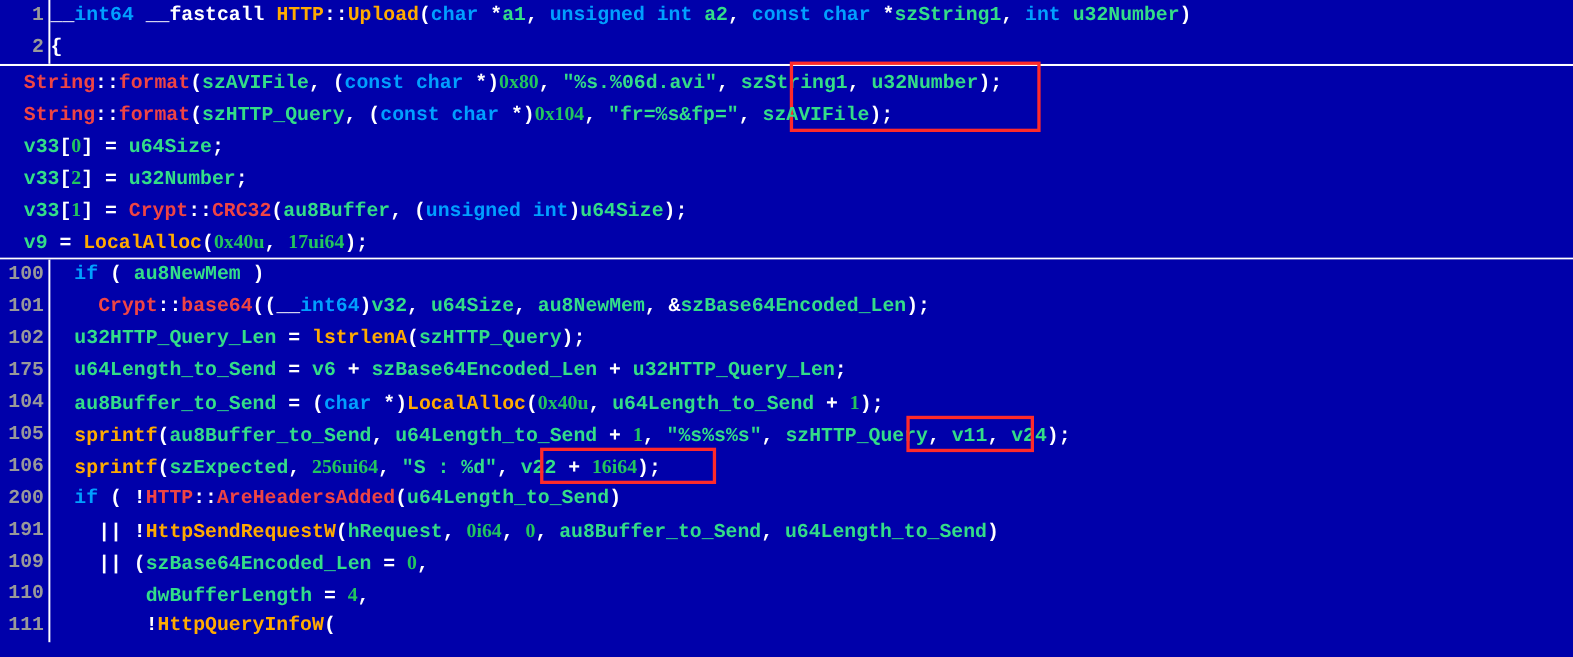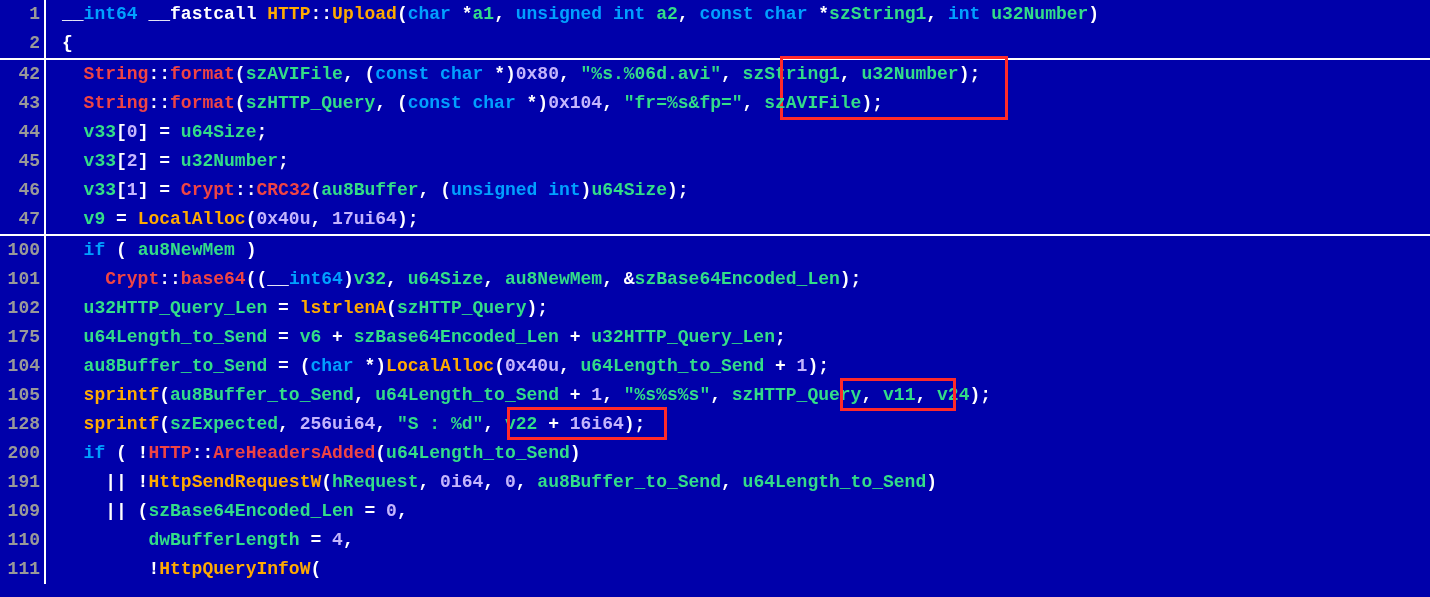--- a/index.html
+++ b/index.html
@@ -29,36 +29,36 @@
       width: 46px;
       flex-shrink: 0;
     }
     .gutter .ln {
       display: block;
       height: 29px;
       line-height: 29px;
     }
     .code {
       background: #0000aa;
-      padding-left: 16px;
+      padding-left: 0;
       flex: 1;
       white-space: pre;
       position: relative;
     }
     .code .line {
       display: block;
       height: 29px;
       line-height: 29px;
       position: relative;
     }
     .c-default { color: #ffffff; }
     .c-type    { color: #00a0ff; }
     .c-func    { color: #ef4444; }
     .c-var     { color: #33dd88; }
-    .c-num     { color: #c4b5fd; }
+    .c-num     { color: #22c55e; font-family: Liberation Serif, serif; }
     .c-str     { color: #33dd88; }
     .c-local   { color: #ffaa00; }
     .c-brace   { color: #ffffff; }
     .hl-box {
       position: absolute;
       border: 3px solid #ff2a2a;
       pointer-events: none;
     }
   </style>
 </head>
@@ -66,39 +66,31 @@
 
 <div id="root">
     <div class="code-block">
       <div class="gutter">
         <span class="ln">1</span>
         <span class="ln">2</span>
       </div>
       <div class="code"><span class="line"><span class="c-default">__</span><span class="c-type">int64</span><span class="c-default"> __fastcall </span><span class="c-local">HTTP</span><span class="c-default">::</span><span class="c-local">Upload</span><span class="c-default">(</span><span class="c-type">char</span><span class="c-default"> *</span><span class="c-var">a1</span><span class="c-default">, </span><span class="c-type">unsigned</span><span class="c-default"> </span><span class="c-type">int</span><span class="c-default"> </span><span class="c-var">a2</span><span class="c-default">, </span><span class="c-type">const</span><span class="c-default"> </span><span class="c-type">char</span><span class="c-default"> *</span><span class="c-var">szString1</span><span class="c-default">, </span><span class="c-type">int</span><span class="c-default"> </span><span class="c-var">u32Number</span><span class="c-default">)</span></span><span class="line"><span class="c-brace">{</span></span></div>
     </div>
     <div class="code-block">
-      <div class="gutter">
-        <span class="ln">42</span>
-        <span class="ln">43</span>
-        <span class="ln">44</span>
-        <span class="ln">45</span>
-        <span class="ln">46</span>
-        <span class="ln">47</span>
-      </div>
       <div class="code"><span class="line"><span class="c-default">  </span><span class="c-func">String</span><span class="c-default">::</span><span class="c-func">format</span><span class="c-default">(</span><span class="c-var">szAVIFile</span><span class="c-default">, (</span><span class="c-type">const</span><span class="c-default"> </span><span class="c-type">char</span><span class="c-default"> *)</span><span class="c-num">0x80</span><span class="c-default">, </span><span class="c-str">"%s.%06d.avi"</span><span class="c-default">, </span><span class="c-var">szString1</span><span class="c-default">, </span><span class="c-var">u32Number</span><span class="c-default">);</span><span class="hl-box" style="left: 718px; top: -4px; width: 228px; height: 64px;"></span></span><span class="line"><span class="c-default">  </span><span class="c-func">String</span><span class="c-default">::</span><span class="c-func">format</span><span class="c-default">(</span><span class="c-var">szHTTP_Query</span><span class="c-default">, (</span><span class="c-type">const</span><span class="c-default"> </span><span class="c-type">char</span><span class="c-default"> *)</span><span class="c-num">0x104</span><span class="c-default">, </span><span class="c-str">"fr=%s&amp;fp="</span><span class="c-default">, </span><span class="c-var">szAVIFile</span><span class="c-default">);</span></span><span class="line"><span class="c-default">  </span><span class="c-var">v33</span><span class="c-default">[</span><span class="c-num">0</span><span class="c-default">] = </span><span class="c-var">u64Size</span><span class="c-default">;</span></span><span class="line"><span class="c-default">  </span><span class="c-var">v33</span><span class="c-default">[</span><span class="c-num">2</span><span class="c-default">] = </span><span class="c-var">u32Number</span><span class="c-default">;</span></span><span class="line"><span class="c-default">  </span><span class="c-var">v33</span><span class="c-default">[</span><span class="c-num">1</span><span class="c-default">] = </span><span class="c-func">Crypt</span><span class="c-default">::</span><span class="c-func">CRC32</span><span class="c-default">(</span><span class="c-var">au8Buffer</span><span class="c-default">, (</span><span class="c-type">unsigned</span><span class="c-default"> </span><span class="c-type">int</span><span class="c-default">)</span><span class="c-var">u64Size</span><span class="c-default">);</span></span><span class="line"><span class="c-default">  </span><span class="c-var">v9</span><span class="c-default"> = </span><span class="c-local">LocalAlloc</span><span class="c-default">(</span><span class="c-num">0x40u</span><span class="c-default">, </span><span class="c-num">17ui64</span><span class="c-default">);</span></span></div>
     </div>
     <div class="code-block">
       <div class="gutter">
         <span class="ln">100</span>
         <span class="ln">101</span>
         <span class="ln">102</span>
         <span class="ln">175</span>
         <span class="ln">104</span>
         <span class="ln">105</span>
-        <span class="ln">128</span>
+        <span class="ln">106</span>
         <span class="ln">200</span>
         <span class="ln">191</span>
         <span class="ln">109</span>
         <span class="ln">110</span>
         <span class="ln">111</span>
       </div>
       <div class="code"><span class="line"><span class="c-default">  </span><span class="c-type">if</span><span class="c-default"> ( </span><span class="c-var">au8NewMem</span><span class="c-default"> )</span></span><span class="line"><span class="c-default">    </span><span class="c-func">Crypt</span><span class="c-default">::</span><span class="c-func">base64</span><span class="c-default">((__</span><span class="c-type">int64</span><span class="c-default">)</span><span class="c-var">v32</span><span class="c-default">, </span><span class="c-var">u64Size</span><span class="c-default">, </span><span class="c-var">au8NewMem</span><span class="c-default">, &amp;</span><span class="c-var">szBase64Encoded_Len</span><span class="c-default">);</span></span><span class="line"><span class="c-default">  </span><span class="c-var">u32HTTP_Query_Len</span><span class="c-default"> = </span><span class="c-local">lstrlenA</span><span class="c-default">(</span><span class="c-var">szHTTP_Query</span><span class="c-default">);</span></span><span class="line"><span class="c-default">  </span><span class="c-var">u64Length_to_Send</span><span class="c-default"> = </span><span class="c-var">v6</span><span class="c-default"> + </span><span class="c-var">szBase64Encoded_Len</span><span class="c-default"> + </span><span class="c-var">u32HTTP_Query_Len</span><span class="c-default">;</span></span><span class="line"><span class="c-default">  </span><span class="c-var">au8Buffer_to_Send</span><span class="c-default"> = (</span><span class="c-type">char</span><span class="c-default"> *)</span><span class="c-local">LocalAlloc</span><span class="c-default">(</span><span class="c-num">0x40u</span><span class="c-default">, </span><span class="c-var">u64Length_to_Send</span><span class="c-default"> + </span><span class="c-num">1</span><span class="c-default">);</span></span><span class="line"><span class="c-default">  </span><span class="c-local">sprintf</span><span class="c-default">(</span><span class="c-var">au8Buffer_to_Send</span><span class="c-default">, </span><span class="c-var">u64Length_to_Send</span><span class="c-default"> + </span><span class="c-num">1</span><span class="c-default">, </span><span class="c-str">"%s%s%s"</span><span class="c-default">, </span><span class="c-var">szHTTP_Query</span><span class="c-default">, </span><span class="c-var">v11</span><span class="c-default">, </span><span class="c-var">v24</span><span class="c-default">);</span><span class="hl-box" style="left: 778px; top: -3px; width: 116px; height: 33px;"></span></span><span class="line"><span class="c-default">  </span><span class="c-local">sprintf</span><span class="c-default">(</span><span class="c-var">szExpected</span><span class="c-default">, </span><span class="c-num">256ui64</span><span class="c-default">, </span><span class="c-str">"S : %d"</span><span class="c-default">, </span><span class="c-var">v22</span><span class="c-default"> + </span><span class="c-num">16i64</span><span class="c-default">);</span><span class="hl-box" style="left: 445px; top: -3px; width: 160px; height: 33px;"></span></span><span class="line"><span class="c-default">  </span><span class="c-type">if</span><span class="c-default"> ( !</span><span class="c-func">HTTP</span><span class="c-default">::</span><span class="c-func">AreHeadersAdded</span><span class="c-default">(</span><span class="c-var">u64Length_to_Send</span><span class="c-default">)</span></span><span class="line"><span class="c-default">    || !</span><span class="c-local">HttpSendRequestW</span><span class="c-default">(</span><span class="c-var">hRequest</span><span class="c-default">, </span><span class="c-num">0i64</span><span class="c-default">, </span><span class="c-num">0</span><span class="c-default">, </span><span class="c-var">au8Buffer_to_Send</span><span class="c-default">, </span><span class="c-var">u64Length_to_Send</span><span class="c-default">)</span></span><span class="line"><span class="c-default">    || (</span><span class="c-var">szBase64Encoded_Len</span><span class="c-default"> = </span><span class="c-num">0</span><span class="c-default">,</span></span><span class="line"><span class="c-default">        </span><span class="c-var">dwBufferLength</span><span class="c-default"> = </span><span class="c-num">4</span><span class="c-default">,</span></span><span class="line"><span class="c-default">        !</span><span class="c-local">HttpQueryInfoW</span><span class="c-default">(</span></span></div>
     </div>
   </div>
 

